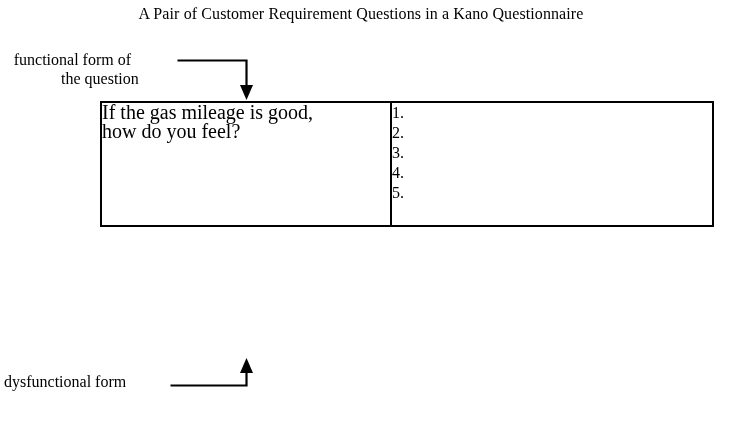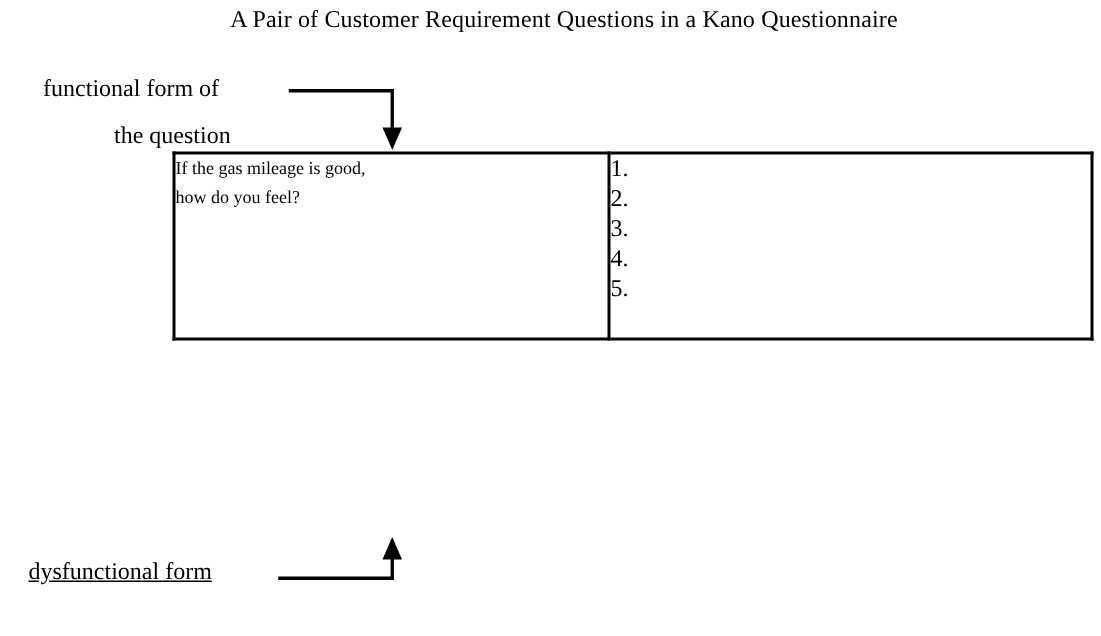--- a/index.html
+++ b/index.html
@@ -12,21 +12,21 @@
     width: 734px;
     height: 424px;
     position: relative;
     overflow: hidden;
     font-family: "Liberation Serif", "DejaVu Serif", serif;
     color: #000000;
   }
 
   #figure-root {
     position: absolute;
-    left: 15px;
+    left: 0;
     top: 0;
     width: 622px;
     height: 424px;
   }
 
   
   .figure-title {
     position: absolute;
     left: 0;
     top: 4px;
@@ -46,27 +46,25 @@
     white-space: nowrap;
   }
   #functional-label {
     left: 6px;
     top: 50px;
     text-align: center;
   }
   #functional-label .line2 {
     display: block;
     padding-left: 55px;
-    margin-top: 12px;
   }
   #dysfunctional-label {
     left: 4px;
     top: 372px;
     text-align: left;
-    text-decoration: underline;
   }
   #dysfunctional-label .line2 {
     display: block;
     padding-left: 40px;
   }
 
   
   .leader-svg {
     position: absolute;
     left: 0;
@@ -94,21 +92,21 @@
     width: 288px;
     height: 122px;
     padding: 9px 0 0 12px;
   }
   td.answers-cell {
     width: 320px;
     height: 122px;
     padding: 9px 0 0 0;
   }
   .question-text {
-    font-size: 12px;
+    font-size: 20px;
     line-height: 19px;
     white-space: pre-line;
   }
   ol.answer-list {
     margin: 0;
     padding: 0;
     list-style: none;
   }
   ol.answer-list li {
     font-size: 16px;

